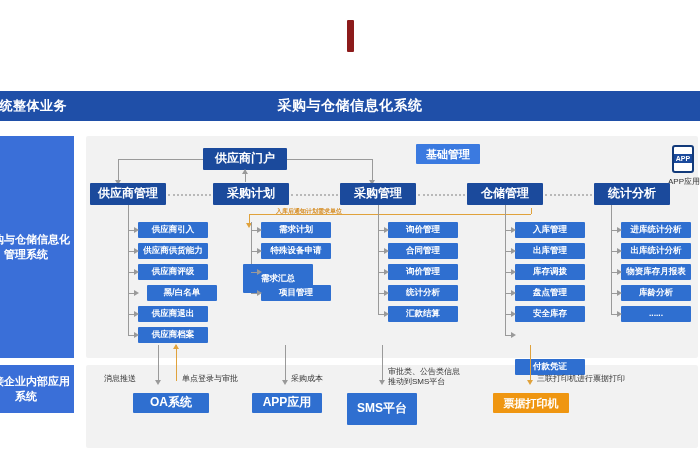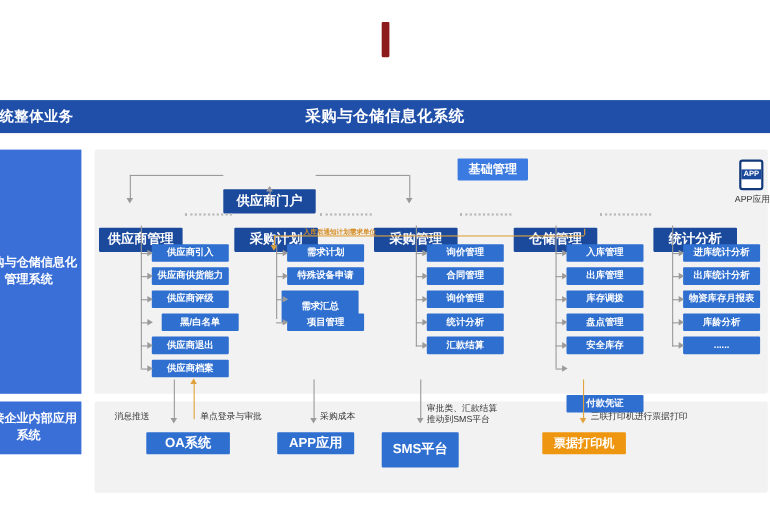--- a/index.html
+++ b/index.html
@@ -50,21 +50,21 @@
   }
   #panel-main{left:86px;top:136px;width:612px;height:222px;}
   #panel-bottom{left:86px;top:365px;width:612px;height:83px;}
   
   .box{
     position:absolute;box-sizing:border-box;
     display:flex;align-items:center;justify-content:center;
     color:#fff;font-weight:bold;text-align:center;
     border-radius:1px;line-height:1.1;
   }
-  .box-dark{background:#1b4a9c;font-size:12px;margin-top:24px;}
+  .box-dark{background:#1b4a9c;font-size:12px;}
   .box-mid{background:#2f6fd0;font-size:12px;}
   .box-sub{background:#2f6fd0;font-size:8.5px;}
   .box-light{background:#3b7ae0;font-size:11px;}
   .box-orange{background:#ef9611;font-size:11px;}
   
   .ln{position:absolute;background:#9a9a9a;}
   .ln-v{width:1px;}
   .ln-h{height:1px;}
   .ln-o{background:#e0a23c;}
   .arrow-d{
@@ -191,21 +191,21 @@
 <div class="ln ln-h" style="left:128px;top:335px;width:8px;"></div>
 <div class="arrow-r" style="left:134px;top:332px;"></div>
 
 <div class="ln ln-v" style="left:251px;top:222px;height:68px;"></div>
 <div class="box box-sub" style="left:261px;top:222px;width:70px;height:16px;">需求计划</div>
 <div class="ln ln-h" style="left:251px;top:230px;width:8px;"></div>
 <div class="arrow-r" style="left:257px;top:227px;"></div>
 <div class="box box-sub" style="left:261px;top:243px;width:70px;height:16px;">特殊设备申请</div>
 <div class="ln ln-h" style="left:251px;top:251px;width:8px;"></div>
 <div class="arrow-r" style="left:257px;top:248px;"></div>
-<div class="box box-sub" style="left:256px;top:264px;width:70px;height:29px;">需求汇总</div>
+<div class="box box-sub" style="left:243px;top:264px;width:70px;height:29px;">需求汇总</div>
 <div class="ln ln-h" style="left:251px;top:272px;width:8px;"></div>
 <div class="arrow-r" style="left:257px;top:269px;"></div>
 <div class="box box-sub" style="left:261px;top:285px;width:70px;height:16px;">项目管理</div>
 <div class="ln ln-h" style="left:251px;top:293px;width:8px;"></div>
 <div class="arrow-r" style="left:257px;top:290px;"></div>
 
 <div class="ln ln-v" style="left:378px;top:205px;height:110px;"></div>
 <div class="box box-sub" style="left:388px;top:222px;width:70px;height:16px;">询价管理</div>
 <div class="ln ln-h" style="left:378px;top:230px;width:8px;"></div>
 <div class="arrow-r" style="left:384px;top:227px;"></div>
@@ -270,20 +270,20 @@
 
 <div class="ln ln-v" style="left:382px;top:345px;height:36px;"></div>
 <div class="arrow-d" style="left:379px;top:380px;"></div>
 
 <div class="ln ln-v ln-o" style="left:530px;top:345px;height:36px;"></div>
 <div class="arrow-d arrow-d-o" style="left:527px;top:380px;"></div>
 
 <div class="cap" style="left:104px;top:374px;">消息推送</div>
 <div class="cap" style="left:182px;top:374px;">单点登录与审批</div>
 <div class="cap" style="left:291px;top:374px;text-align:center;">采购成本</div>
-<div class="cap" style="left:388px;top:367px;">审批类、汇款结算</div>
+<div class="cap" style="left:388px;top:367px;">审批类、公告类信息</div>
 <div class="cap" style="left:388px;top:377px;">推动到SMS平台</div>
 <div class="cap" style="left:537px;top:374px;">三联打印机进行票据打印</div>
 
 <div class="box box-mid" style="left:133px;top:393px;width:76px;height:20px;">OA系统</div>
 <div class="box box-mid" style="left:252px;top:393px;width:70px;height:20px;">APP应用</div>
 <div class="box box-mid" style="left:347px;top:393px;width:70px;height:32px;">SMS平台</div>
 <div class="box box-orange" style="left:493px;top:393px;width:76px;height:20px;text-align:right;">票据打印机</div>
 
 </body></html>

